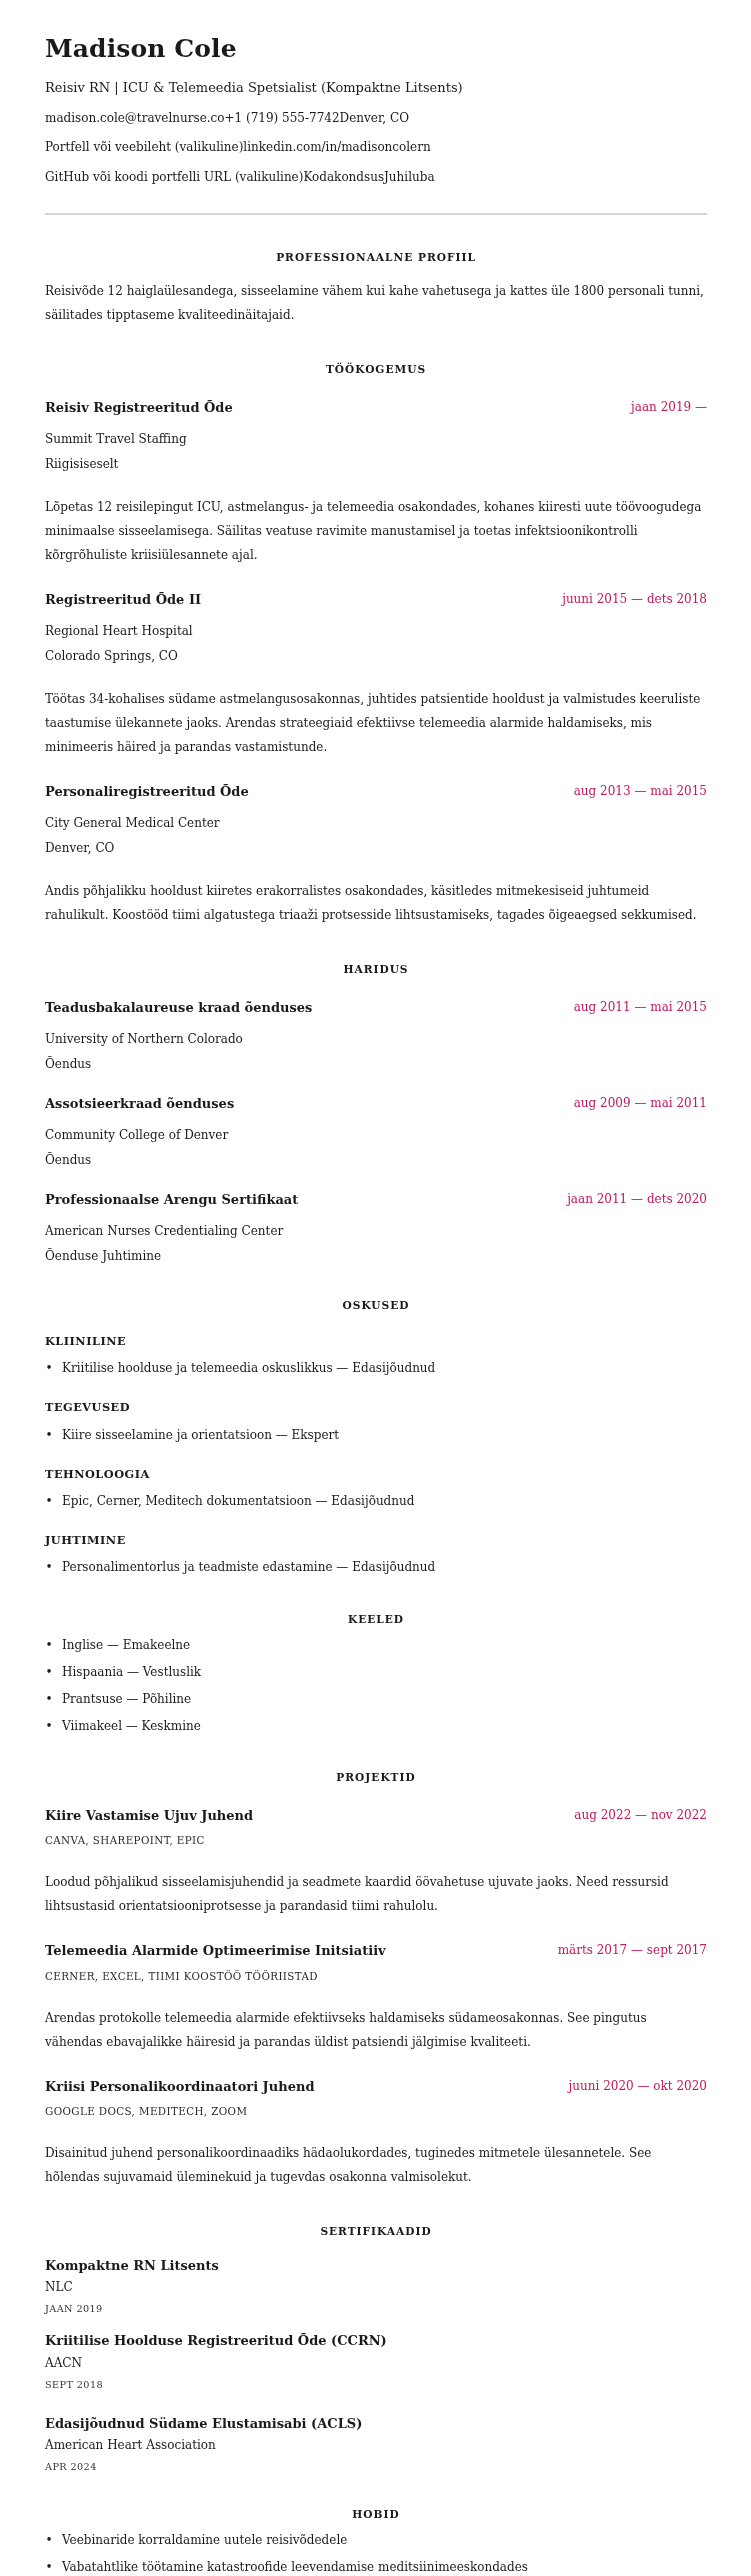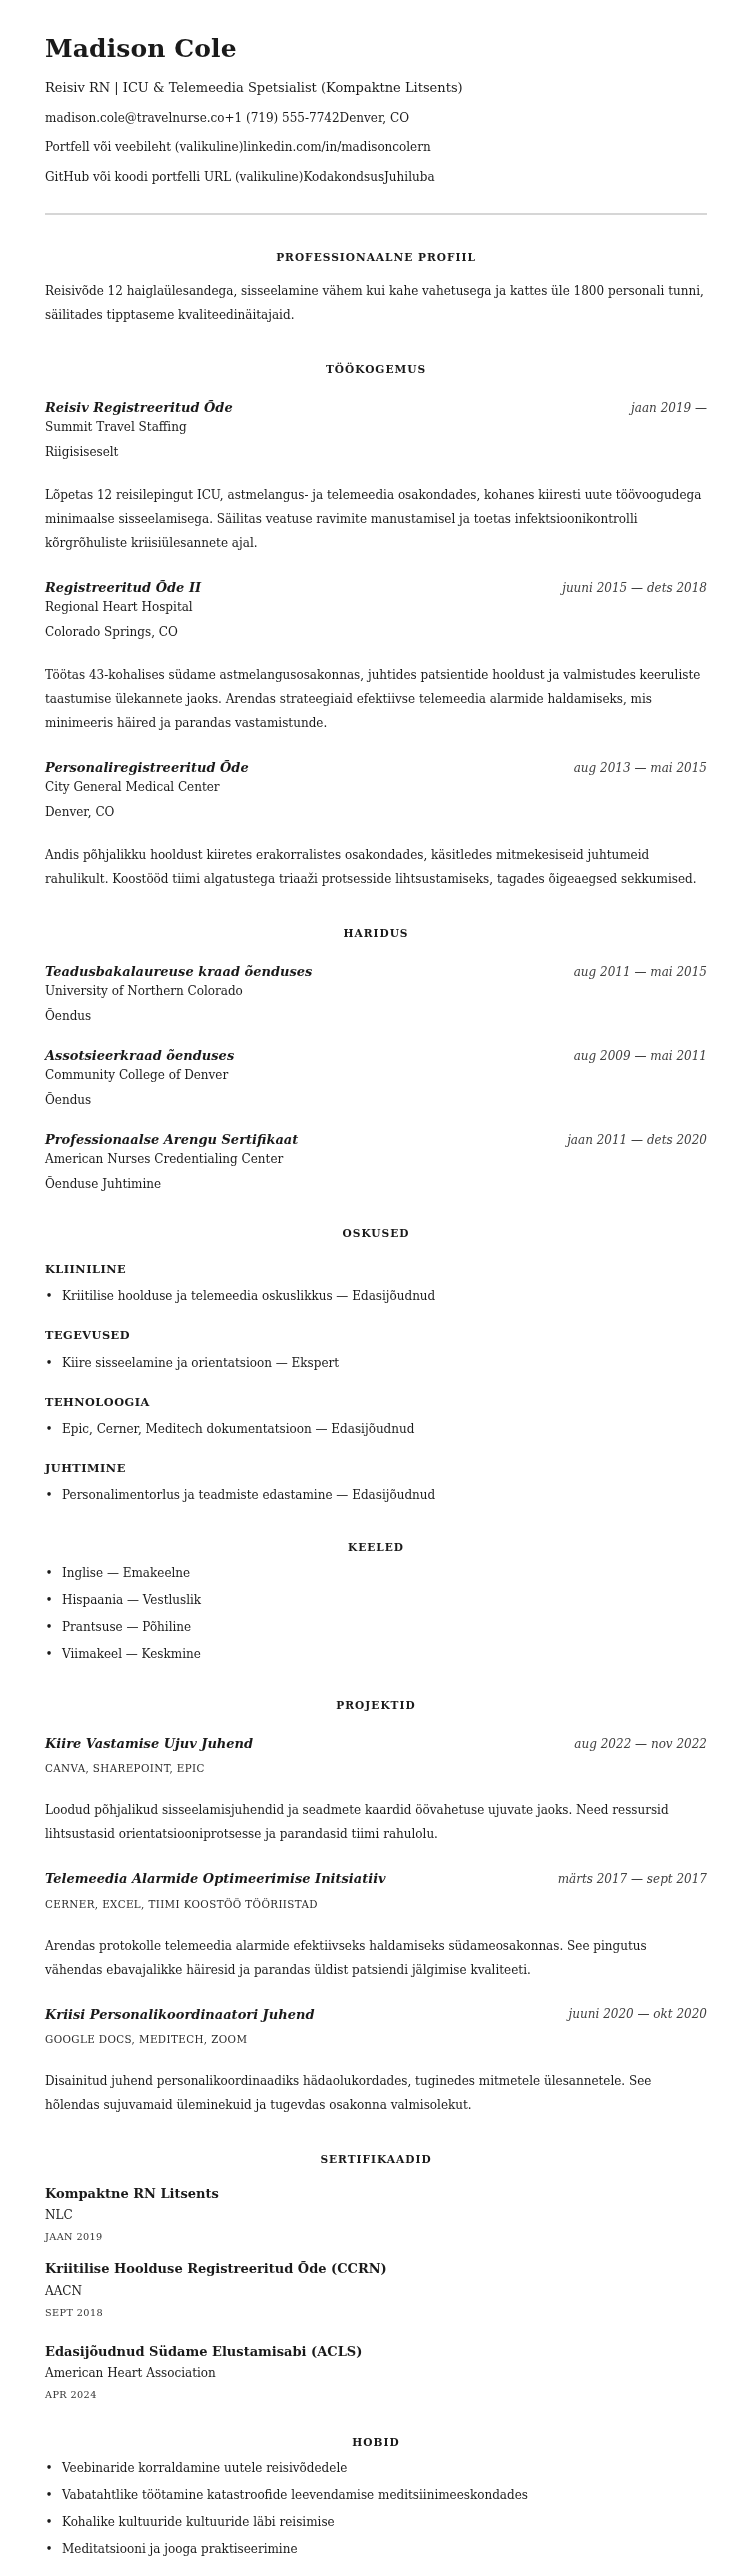--- a/index.html
+++ b/index.html
@@ -44,34 +44,33 @@
   }
   .profile-text, .entry-desc {
     font-size: 12px;
     line-height: 2.0;
     margin: 16.3px 0 0 0;
   }
   .entry { margin-top: 25px; }
   .entry-head {
     display: flex;
     justify-content: space-between;
-    align-items: center;
+    align-items: flex-start;
     column-gap: 21px;
-    font-style: italic;
   }
   .entry-title {
     font-size: 13px;
     font-weight: 700;
   }
   .entry-date {
     font-size: 12px;
     white-space: nowrap;
-    color: #404040;
-  }
-  .entry-sub { font-size: 12px; margin-top: 5px; }
+    color: #be185d;
+  }
+  .entry-sub { font-size: 12px; margin-top: 17px; }
   .entry-sub2 { font-size: 12px; margin-top: 11px; }
   .entry-desc { margin-top: 24px; }
   .skill-group-name {
     font-size: 11.3px;
     font-weight: 700;
     letter-spacing: 0.5px;
     margin-top: 22.5px;
   }
   ul.bullets {
     list-style: none;
@@ -145,21 +144,21 @@
     <p class="entry-desc">Lõpetas 12 reisilepingut ICU, astmelangus- ja telemeedia osakondades, kohanes kiiresti uute töövoogudega minimaalse sisseelamisega. Säilitas veatuse ravimite manustamisel ja toetas infektsioonikontrolli kõrgrõhuliste kriisiülesannete ajal.</p>
   </div>
 
   <div class="entry">
     <div class="entry-head">
       <span class="entry-title">Registreeritud Õde II</span>
       <span class="entry-date">juuni 2015 — dets 2018</span>
     </div>
     <div class="entry-sub">Regional Heart Hospital</div>
     <div class="entry-sub2">Colorado Springs, CO</div>
-    <p class="entry-desc">Töötas 43-kohalises südame astmelangusosakonnas, juhtides patsientide hooldust ja valmistudes keeruliste taastumise ülekannete jaoks. Arendas strateegiaid efektiivse telemeedia alarmide haldamiseks, mis minimeeris häired ja parandas vastamistunde.</p>
+    <p class="entry-desc">Töötas 34-kohalises südame astmelangusosakonnas, juhtides patsientide hooldust ja valmistudes keeruliste taastumise ülekannete jaoks. Arendas strateegiaid efektiivse telemeedia alarmide haldamiseks, mis minimeeris häired ja parandas vastamistunde.</p>
   </div>
 
   <div class="entry">
     <div class="entry-head">
       <span class="entry-title">Personaliregistreeritud Õde</span>
       <span class="entry-date">aug 2013 — mai 2015</span>
     </div>
     <div class="entry-sub">City General Medical Center</div>
     <div class="entry-sub2">Denver, CO</div>
     <p class="entry-desc">Andis põhjalikku hooldust kiiretes erakorralistes osakondades, käsitledes mitmekesiseid juhtumeid rahulikult. Koostööd tiimi algatustega triaaži protsesside lihtsustamiseks, tagades õigeaegsed sekkumised.</p>

